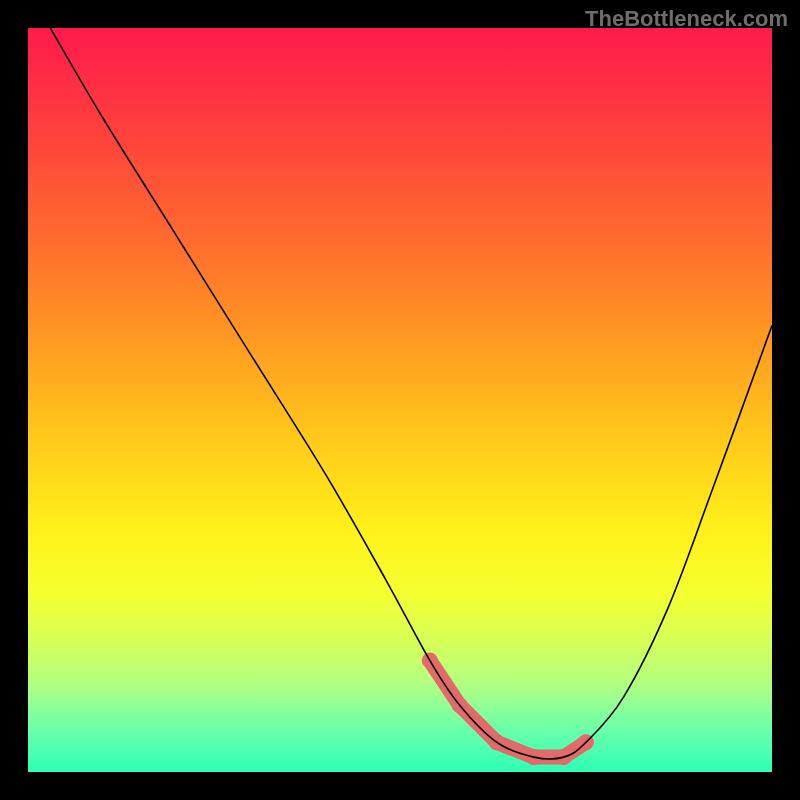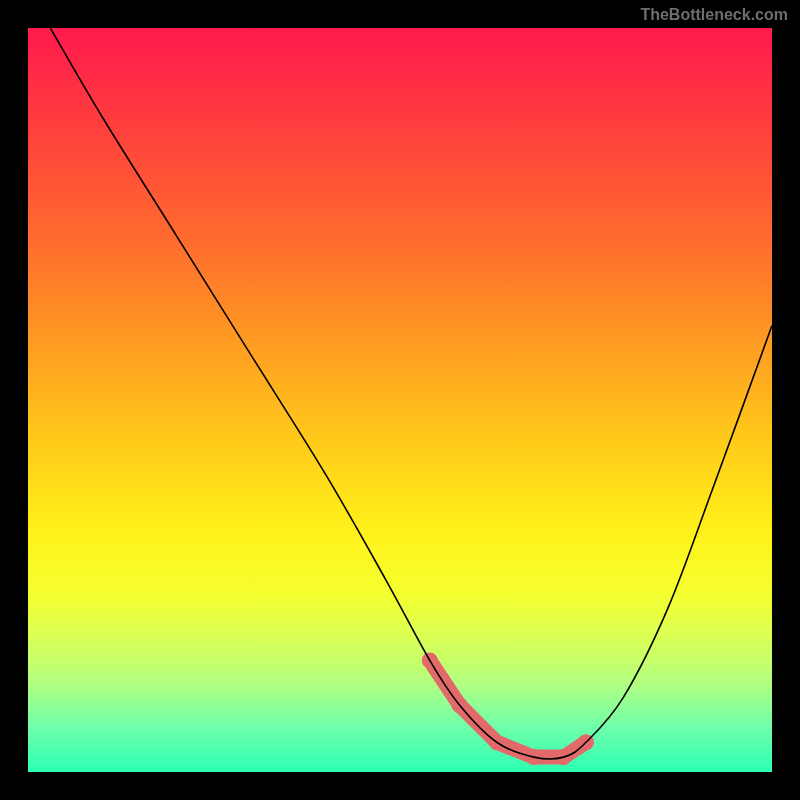--- a/index.html
+++ b/index.html
@@ -9,21 +9,21 @@
     height: 800px;
     background: #000;
     position: relative;
     overflow: hidden;
   }
   .watermark {
     position: absolute;
     top: 6px;
     right: 12px;
     font-family: Arial, Helvetica, sans-serif;
-    font-size: 16px;
+    font-size: 22px;
     font-weight: bold;
     color: #6d6d6d;
     z-index: 10;
   }
   .plot-area {
     position: absolute;
     left: 28px;
     top: 28px;
     width: 744px;
     height: 744px;

